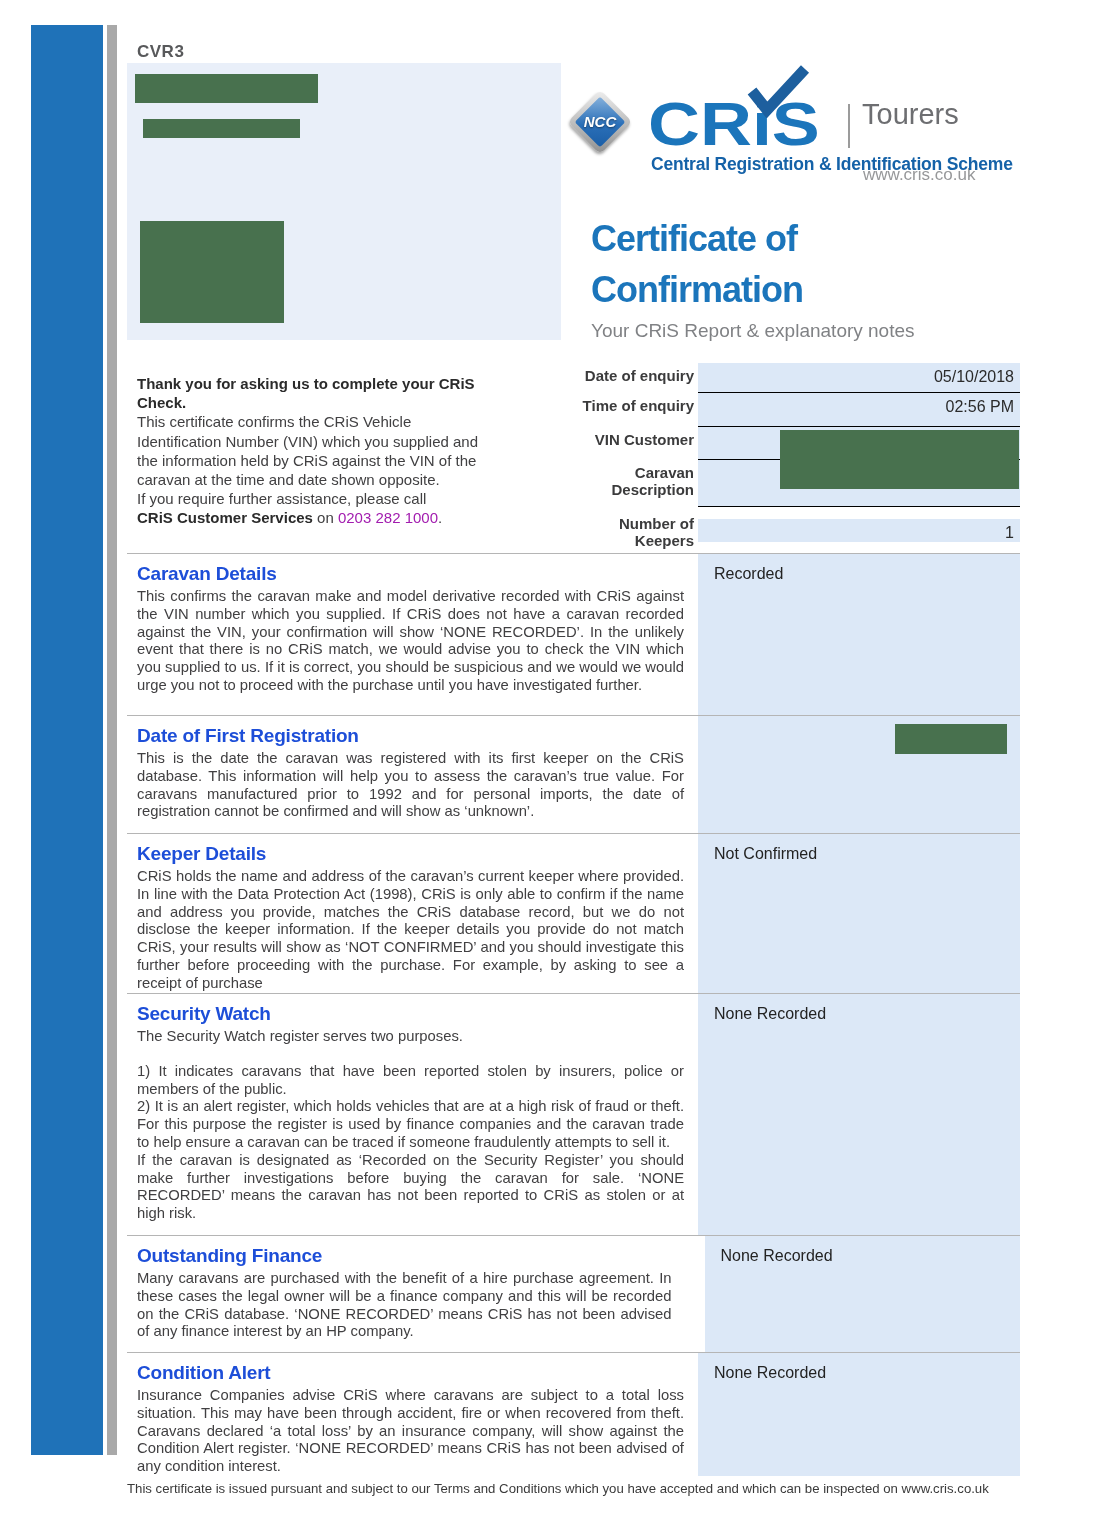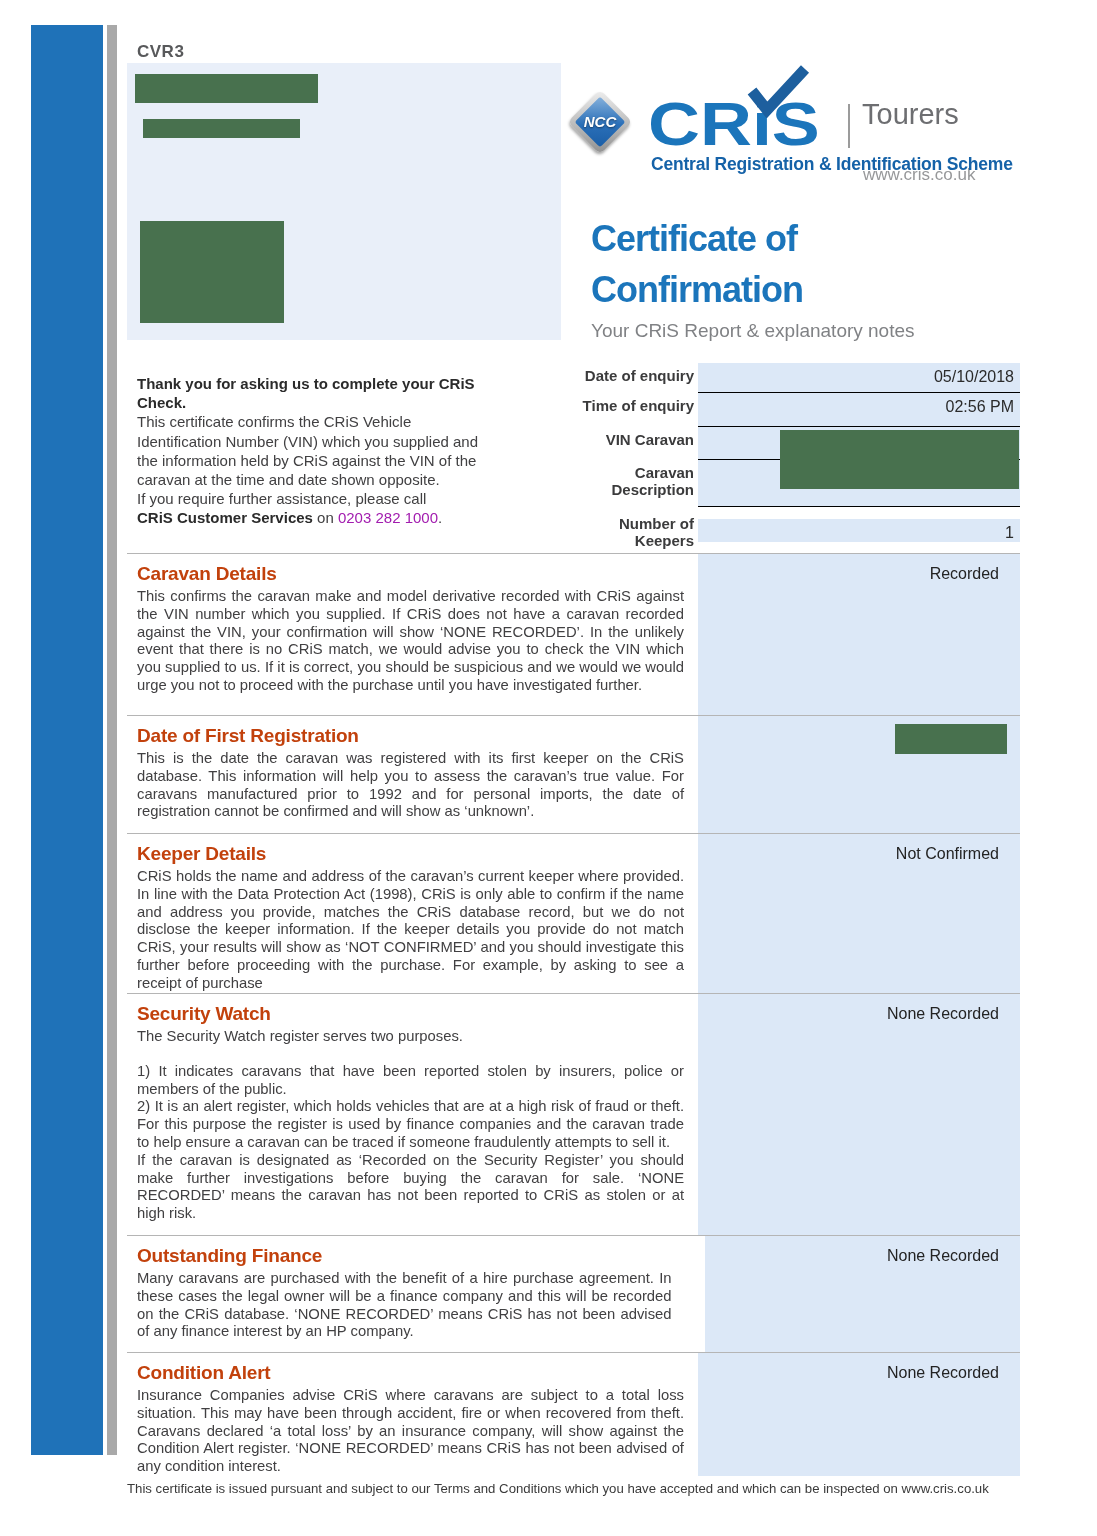--- a/index.html
+++ b/index.html
@@ -63,23 +63,23 @@
   .enquiry-rows > div:nth-of-type(3) { height:33px; }
   .enquiry-rows > div:nth-of-type(4) { height:47px; }
   .enquiry-rows > div:nth-of-type(5) { height:46px;align-items:center; }
   .enquiry-rows > div:nth-of-type(5) .enq-value { border-bottom:none; }
   .enq-redact { position:absolute; left:210px; top:67px; width:239px; height:59px; background:#48714e; }
 
   
   .sections { position:absolute; left:127px; top:553px; width:893px; }
   .section { display:flex; border-top:1px solid #b5b5b5; }
   .sec-left { width:571px; padding:9px 14px 0 10px; }
-  .sec-right { width:322px; background:#dce8f7; position:relative; text-align:right;
+  .sec-right { width:322px; background:#dce8f7; position:relative; 
                padding:11px 21px 0 16px; font-size:16px; color:#232323; }
-  .sec-heading { font-size:19px; font-weight:bold; color:#c2410c; margin-bottom:3px; letter-spacing:-.2px; }
+  .sec-heading { font-size:19px; font-weight:bold; color:#1d4ed8; margin-bottom:3px; letter-spacing:-.2px; }
   .sec-left p { font-size:14.8px; line-height:17.8px; text-align:justify; color:#414042; }
   .sec-left p.blank { height:17px; }
   .sections > div:nth-of-type(1) { min-height:162px; }
   .sections > div:nth-of-type(2) { min-height:118px; }
   .sections > div:nth-of-type(3) { min-height:160px; }
   .sections > div:nth-of-type(4) { min-height:242px; }
   .sections > div:nth-of-type(5) { min-height:117px;gap:19px; }
   .sections > div:nth-of-type(6) { min-height:121px; }
   .sec-redact { position:absolute; left:197px; top:8px; width:112px; height:30px; background:#48714e; }
 
@@ -134,21 +134,21 @@
 
   <div>
         <div class="enq-label">Date of enquiry</div>
         <div class="enq-value">05/10/2018</div>
       </div>
       <div>
         <div class="enq-label">Time of enquiry</div>
         <div class="enq-value">02:56 PM</div>
       </div>
       <div>
-        <div class="enq-label">VIN Caravan</div>
+        <div class="enq-label">VIN Customer</div>
         <div class="enq-value"></div>
       </div>
       <div>
         <div class="enq-label">Caravan
 Description</div>
         <div class="enq-value"></div>
       </div>
       <div>
         <div class="enq-label">Number of
 Keepers</div>

